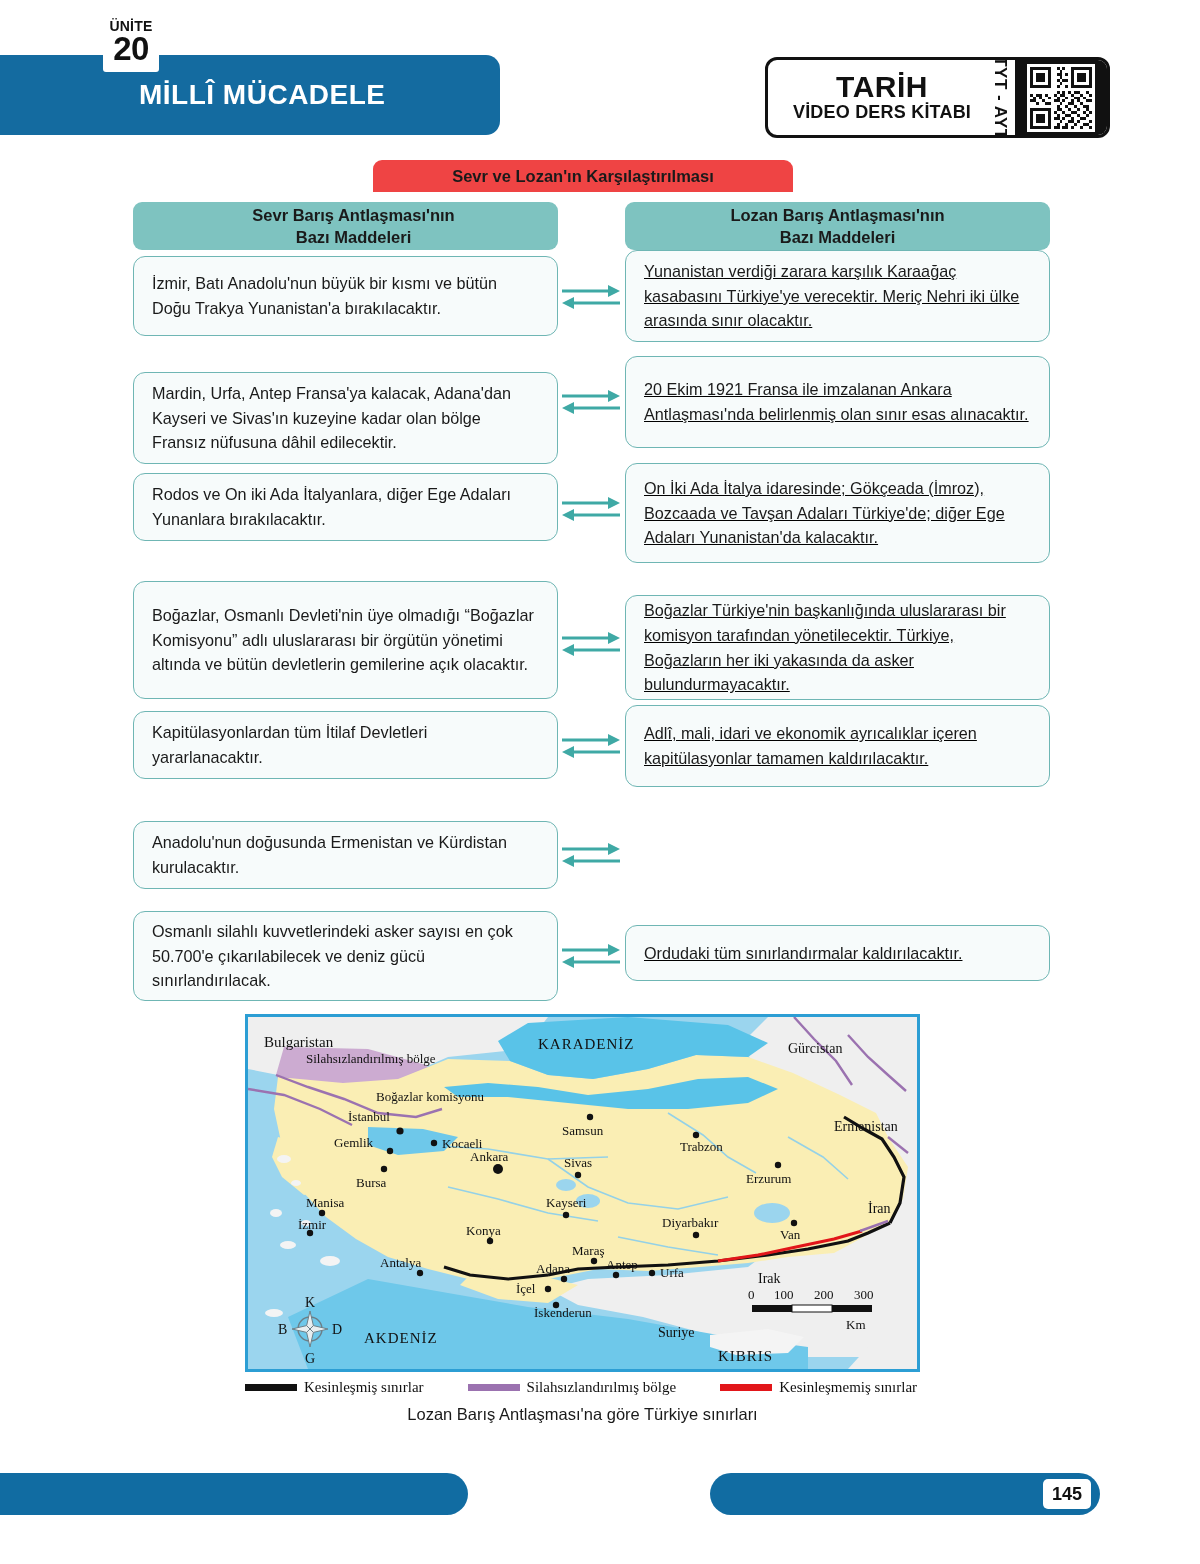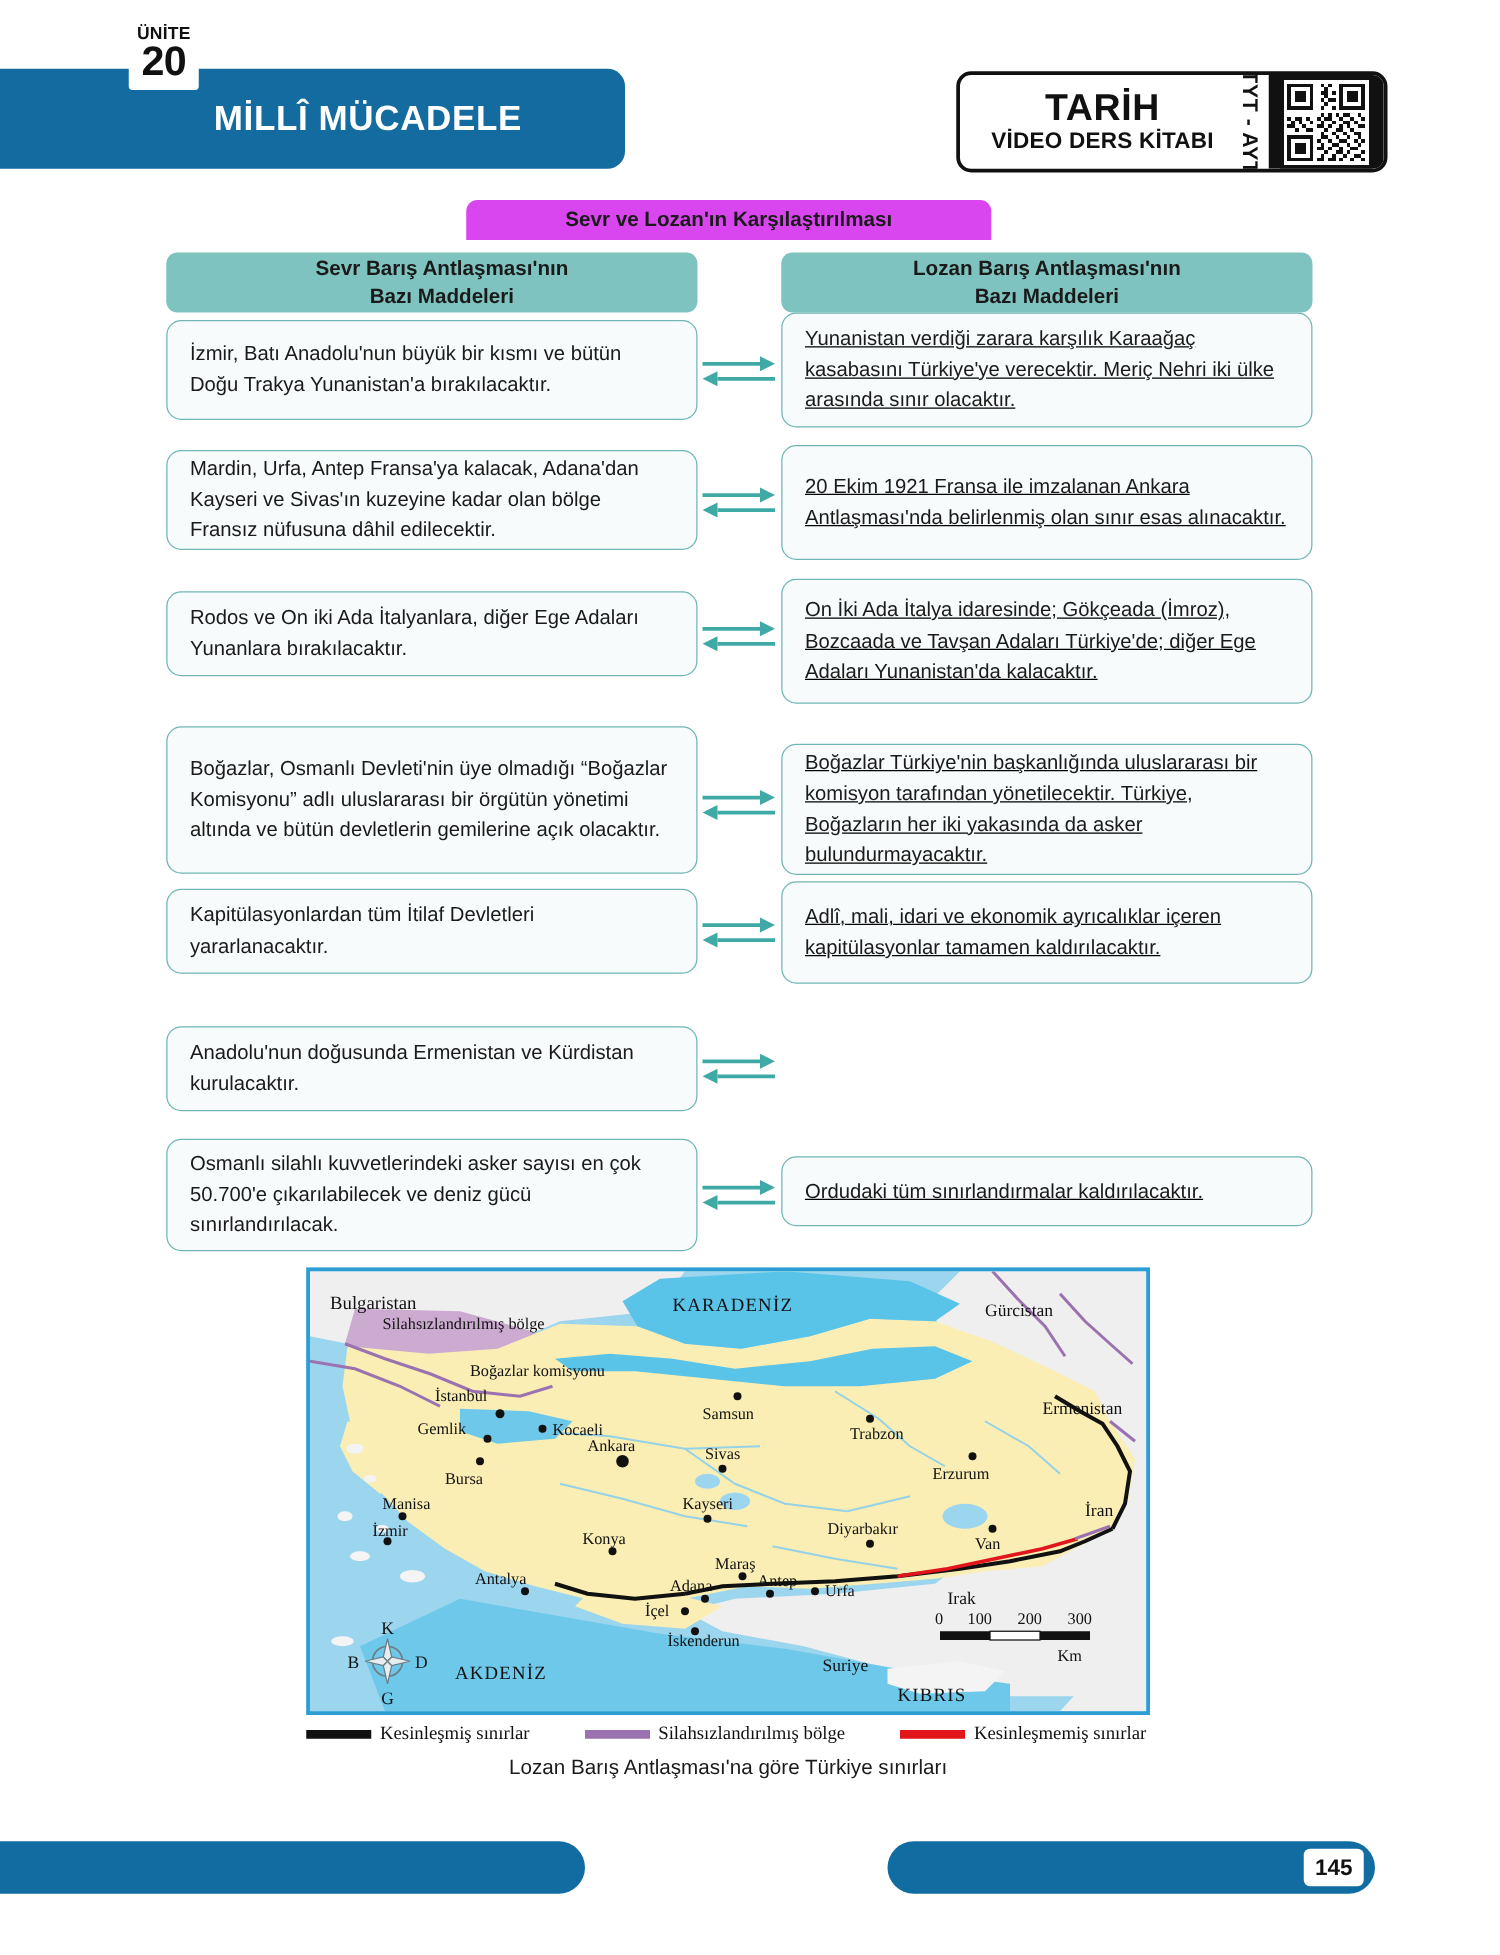--- a/index.html
+++ b/index.html
@@ -56,21 +56,21 @@
     font-family: "Liberation Sans", sans-serif;
   }
   .unite-badge .u-num {
     font-size: 33px;
     font-weight: bold;
     color: #111;
     line-height: 0.95;
     letter-spacing: -0.5px;
   }
   .header-title {
-    margin-left: 76px;
+    margin-left: 44px;
     color: #ffffff;
     font-size: 28px;
     font-weight: bold;
     letter-spacing: 0.5px;
     font-family: "Liberation Sans", sans-serif;
   }
 
   
   .brand-box {
     position: absolute;
@@ -132,21 +132,21 @@
 
   
   .diagram { position: absolute; left: 0; top: 160px; width: 1200px; }
 
   .main-title {
     position: absolute;
     left: 373px;
     top: 0px;
     width: 420px;
     height: 32px;
-    background: #d946ef;
+    background: #ef4444;
     border-radius: 9px 9px 0 0;
     display: flex;
     align-items: center;
     justify-content: center;
   }
   .main-title span {
     font-size: 16.5px;
     font-weight: bold;
     color: #1a1a1a;
   }
@@ -445,21 +445,21 @@
           <svg width="62" height="30" viewBox="0 0 62 30">
             <line x1="2" y1="9" x2="48" y2="9" stroke="#3fa9a5" stroke-width="3"></line>
             <polygon points="48,3 60,9 48,15" fill="#3fa9a5"></polygon>
             <line x1="14" y1="21" x2="60" y2="21" stroke="#3fa9a5" stroke-width="3"></line>
             <polygon points="14,15 2,21 14,27" fill="#3fa9a5"></polygon>
           </svg>
         </div>
       </div>
 
       <div class="row" style="height:105px">
-        <div class="cell left" style="top:4px; height:80px">
+        <div class="cell left" style="top:16px; height:92px">
           <p>Mardin, Urfa, Antep Fransa'ya kalacak, Adana'dan Kayseri ve Sivas'ın kuzeyine kadar olan bölge Fransız nüfusuna dâhil edilecektir.</p>
         </div>
         <div class="cell right" style="top:0px; height:92px">
           <p>20 Ekim 1921 Fransa ile imzalanan Ankara Antlaşması'nda belirlenmiş olan sınır esas alınacaktır.</p>
         </div>
         <div class="connector" style="top:31px">
           <svg width="62" height="30" viewBox="0 0 62 30">
             <line x1="2" y1="9" x2="48" y2="9" stroke="#3fa9a5" stroke-width="3"></line>
             <polygon points="48,3 60,9 48,15" fill="#3fa9a5"></polygon>
             <line x1="14" y1="21" x2="60" y2="21" stroke="#3fa9a5" stroke-width="3"></line>

